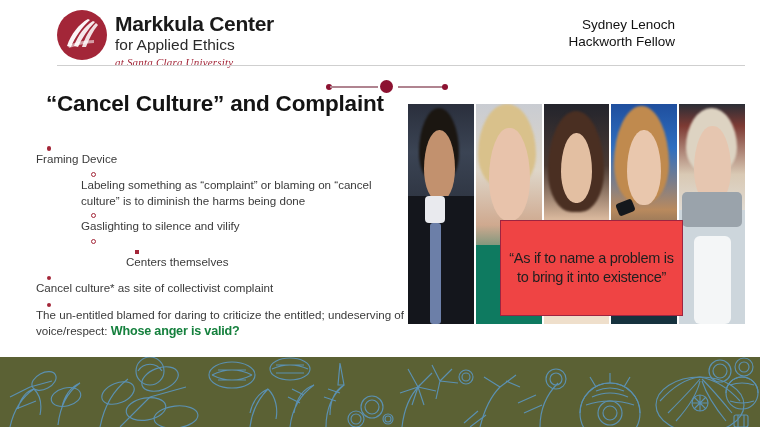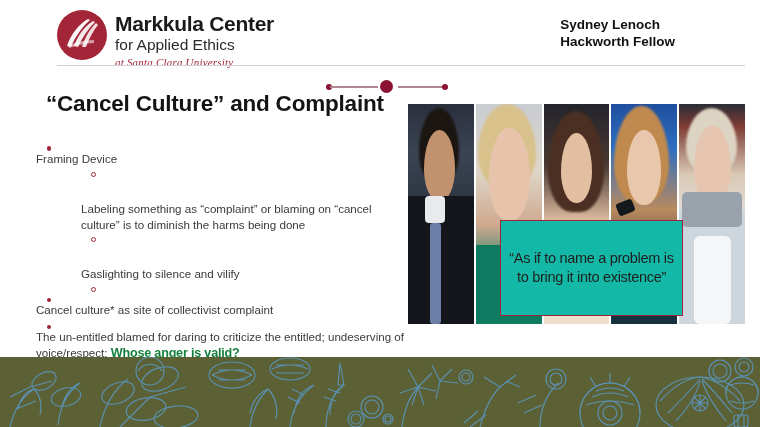--- a/index.html
+++ b/index.html
@@ -14,22 +14,22 @@
   
   .header{position:absolute;left:0;top:0;width:691px;height:62px;}
   .logo-wrap{position:absolute;left:57px;top:10px;display:flex;align-items:flex-start;}
   .logo-mark{width:50px;height:50px;border-radius:50%;background:#A32638;position:relative;overflow:hidden;flex:none;}
   .logo-mark svg{position:absolute;left:0;top:0;}
   .logo-text{margin-left:8px;padding-top:3px;}
   .logo-l1{font-size:21px;font-weight:bold;color:#1a1a1a;letter-spacing:-0.3px;line-height:1.05;}
   .logo-l2{font-size:15.5px;color:#2b2b2b;line-height:1.15;margin-top:1px;}
   .logo-l3{font-size:11px;color:#A32638;font-family:"Liberation Serif",serif;font-style:italic;margin-top:2px;letter-spacing:0.2px;}
 
-  .presenter{position:absolute;right:16px;top:16px;
-    font-size:13.5px;font-weight:bold;color:#111;line-height:1.28;}
+  .presenter{position:absolute;right:16px;top:16px;text-align:right;
+    font-size:13.5px;font-weight:normal;color:#111;line-height:1.28;}
 
   .hrule{position:absolute;left:57px;top:65px;width:688px;height:1px;background:#cfcfcf;}
 
   
   .divider{position:absolute;left:322px;top:80px;width:130px;height:14px;}
   .divider .bar{position:absolute;top:6px;height:2px;background:#B08490;}
   .divider .bar.l{left:8px;width:48px;}
   .divider .bar.r{left:76px;width:46px;}
   .divider .dot{position:absolute;border-radius:50%;background:#8C1231;}
   .divider .dot.sm{width:6px;height:6px;top:4px;}
@@ -44,21 +44,21 @@
   .body-col{position:absolute;left:36px;top:140px;width:372px;color:#3a3a3a;}
   .li{position:relative;display:flex;align-items:flex-start;flex-direction:column;}
   .mk{flex:none;display:flex;justify-content:center;align-items:flex-start;}
   .tx{flex:1;}
 
   .lvl1{margin-bottom:1px;}
   .lvl1 .mk{width:26px;padding-top:6px;}
   .lvl1 .mk i{width:4.5px;height:4.5px;border-radius:50%;background:#A32638;display:block;}
   .lvl1 .tx{font-size:11.6px;line-height:15.5px;}
 
-  .lvl2{margin-bottom:0px;padding-left:45px;gap:24px;}
+  .lvl2{margin-bottom:0px;padding-left:45px;}
   .lvl2 .mk{width:24px;padding-top:5px;}
   .lvl2 .mk i{width:5px;height:5px;border-radius:50%;border:1.1px solid #A32638;background:transparent;display:block;box-sizing:border-box;}
   .lvl2 .tx{font-size:11.6px;line-height:15.5px;}
 
   .lvl3{padding-left:90px;}
   .lvl3 .mk{width:22px;padding-top:6px;}
   .lvl3 .mk i{width:4.5px;height:4.5px;background:#A32638;display:block;}
   .lvl3 .tx{font-size:11.6px;line-height:15.5px;}
 
   .strong{font-weight:bold;color:#15803d;font-size:12.6px;letter-spacing:-0.2px;}
@@ -72,21 +72,21 @@
   .p2{background:linear-gradient(180deg,#c9ccd2 0%,#ded6c9 30%,#cfa98f 55%,#0f7d63 78%,#0b6e57 100%);}
   .p3{background:linear-gradient(180deg,#23242c 0%,#4a3a33 28%,#d8b79c 52%,#ead9c6 76%,#f0e3d3 100%);}
   .p4{background:linear-gradient(180deg,#1f4f9e 0%,#2f6ec0 20%,#b98a5e 48%,#2a3a46 76%,#14303c 100%);}
   .p5{background:linear-gradient(180deg,#2b2e36 0%,#7d3a33 10%,#d9c9b4 32%,#e6e8ea 60%,#cfd6db 100%);}
 
   .face{position:absolute;border-radius:48% 48% 46% 46%/55% 55% 45% 45%;filter:blur(0.6px);}
   .hair{position:absolute;border-radius:50% 50% 42% 42%/60% 60% 40% 40%;filter:blur(0.8px);}
   .torso{position:absolute;left:-12%;width:124%;bottom:0;filter:blur(0.7px);}
 
   .quote{position:absolute;left:500px;top:220px;width:183px;height:96px;
-    background:#14b8a6;border:1.3px solid #9E2440;box-sizing:border-box;
+    background:#ef4444;border:1.3px solid #9E2440;box-sizing:border-box;
     display:flex;align-items:center;justify-content:center;text-align:center;}
   .quote span{font-size:14.5px;line-height:19.5px;color:#1f1f1f;letter-spacing:-0.3px;padding:0 8px;}
 
   
   .footer{position:absolute;left:0;top:357px;width:760px;height:70px;background:#5B6134;overflow:hidden;}
   .footer svg{position:absolute;left:0;top:0;}
 </style>
 </head>
 <body>
 
@@ -149,20 +149,26 @@
         </span>
       <span class="tx">Gaslighting to silence and vilify</span>
     </div>
 
     <div class="li lvl2">
       <span class="mk">
           <i></i>
         </span>
     </div>
 
+    <div class="li lvl3">
+      <span class="mk">
+          <i></i>
+        </span>
+      <span class="tx">Centers themselves</span>
+    </div>
 
     <div class="li lvl1">
       <span class="mk">
           <i></i>
         </span>
       <span class="tx">Cancel culture* as site of collectivist complaint</span>
     </div>
 
     <div class="li lvl1">
       <span class="mk">

